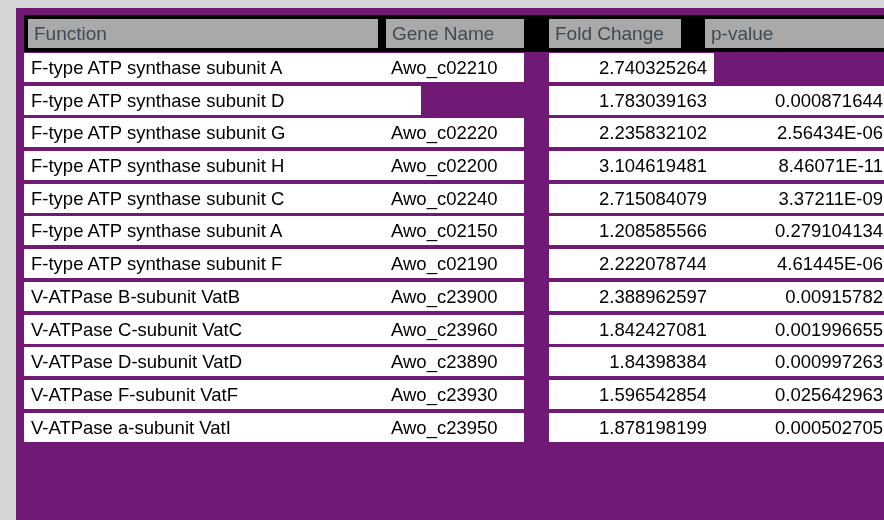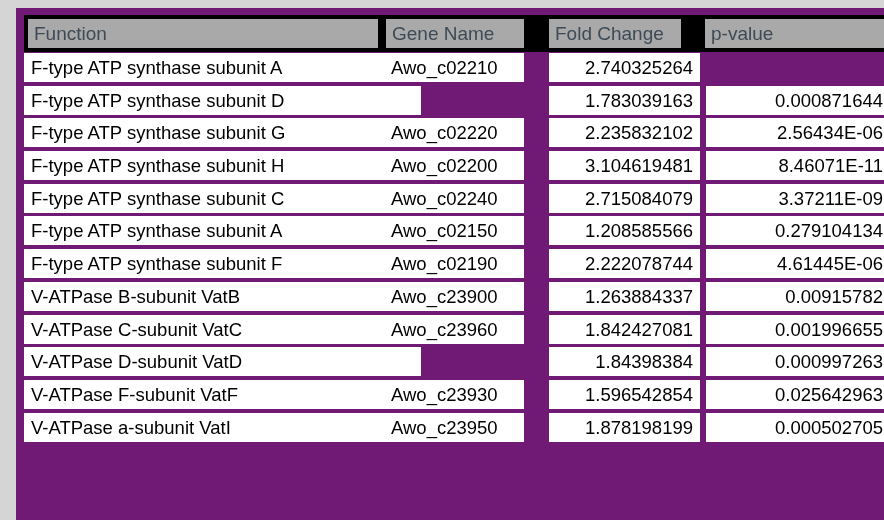--- a/index.html
+++ b/index.html
@@ -73,21 +73,21 @@
     color: #000000;
     font-size: 18.5px;
     line-height: 29px;
     box-sizing: border-box;
     padding: 0 7px;
     white-space: nowrap;
     overflow: hidden;
   }
   .c-function { left: 8px;   width: 397px; text-align: left;  }
   .c-gene     { left: 368px; width: 140px; text-align: left;  }
-  .c-fold     { left: 533px; width: 151px; text-align: right; }
+  .c-fold     { left: 533px; width: 165px; text-align: right; }
   .c-pvalue   { left: 690px; width: 184px; text-align: right; }
 </style>
 </head>
 <body>
 
 <div class="table-wrap">
 
   <div class="header-row">
     <div class="hcell hc-function">Function</div>
     <div class="hcell hc-gene">Gene Name</div>
@@ -140,33 +140,34 @@
     <div class="row">
       <div class="cell c-function">F-type ATP synthase subunit F</div>
       <div class="cell c-gene">Awo_c02190</div>
       <div class="cell c-fold">2.222078744</div>
       <div class="cell c-pvalue">4.61445E-06</div>
     </div>
 
     <div class="row">
       <div class="cell c-function">V-ATPase B-subunit VatB</div>
       <div class="cell c-gene">Awo_c23900</div>
-      <div class="cell c-fold">1.263884337</div>
+      <div class="cell c-fold">2.388962597</div>
       <div class="cell c-pvalue">0.00915782</div>
     </div>
 
     <div class="row">
       <div class="cell c-function">V-ATPase C-subunit VatC</div>
       <div class="cell c-gene">Awo_c23960</div>
       <div class="cell c-fold">1.842427081</div>
       <div class="cell c-pvalue">0.001996655</div>
     </div>
 
     <div class="row">
       <div class="cell c-function">V-ATPase D-subunit VatD</div>
+      <div class="cell c-gene">Awo_c23890</div>
       <div class="cell c-fold">1.84398384</div>
       <div class="cell c-pvalue">0.000997263</div>
     </div>
 
     <div class="row">
       <div class="cell c-function">V-ATPase F-subunit VatF</div>
       <div class="cell c-gene">Awo_c23930</div>
       <div class="cell c-fold">1.596542854</div>
       <div class="cell c-pvalue">0.025642963</div>
     </div>

